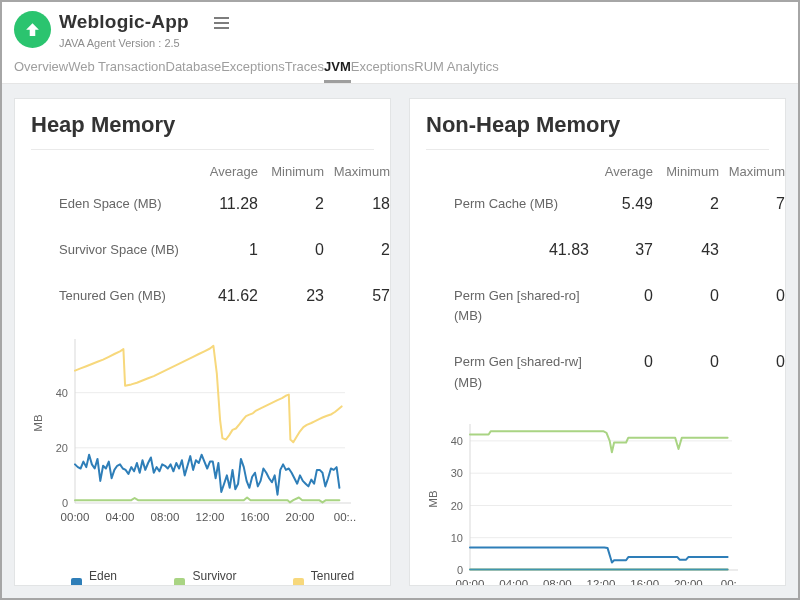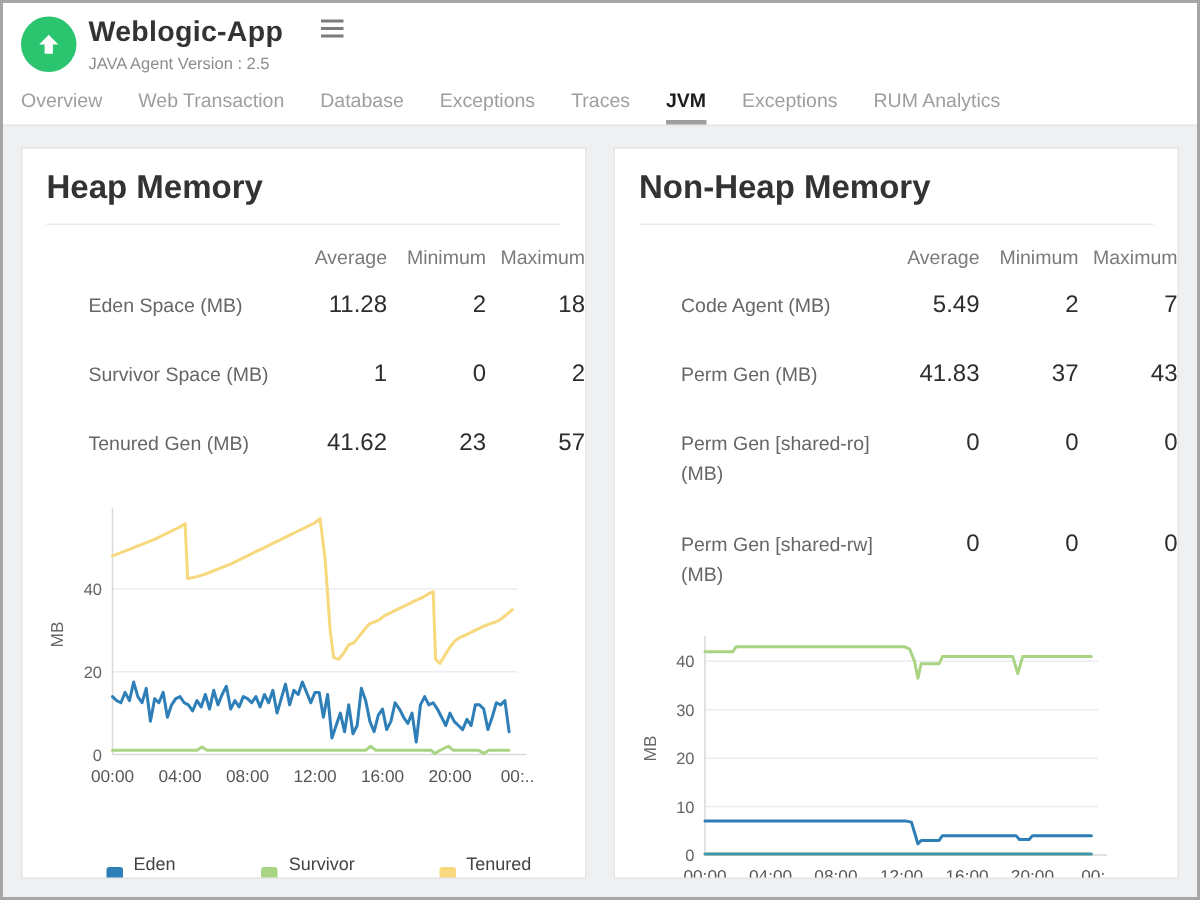--- a/index.html
+++ b/index.html
@@ -4,28 +4,28 @@
 <style>
   * { margin:0; padding:0; box-sizing:border-box; }
   body { font-family:"Liberation Sans", sans-serif; background:#fff; }
   .frame { width:800px; height:600px; border:2px solid #a6a6a6; display:flex; flex-direction:column; background:#fff; overflow:hidden; }
 
   
   .app-header { padding:9px 12px 0 12px; background:#fff; }
   .header-row { display:flex; align-items:flex-start; }
   .brand-circle { width:37px; height:37px; border-radius:50%; background:#2bc46f; display:flex; align-items:center; justify-content:center; flex:0 0 auto; }
   .head-text { margin-left:8px; }
-  .title-line { display:flex; align-items:flex-start; gap:25px; }
+  .title-line { display:flex; align-items:center; gap:25px; }
   .app-title { font-size:19px; font-weight:bold; color:#333; letter-spacing:0.2px; }
   .menu-icon { display:inline-flex; flex-direction:column; gap:3px; cursor:pointer; padding-top:2px; }
   .menu-icon i { display:block; width:15px; height:2px; background:#7d7d7d; }
   .app-subtitle { font-size:11px; color:#8d8d8d; margin-top:4px; }
 
   
-  .tabbar { display:flex; gap:24px; padding:10px 12px 0 12px; border-bottom:1px solid #e5e5e5; background:#fff; }
+  .tabbar { display:flex; padding:10px 12px 0 12px; border-bottom:1px solid #e5e5e5; background:#fff; }
   .tab { font-size:13px; color:#9e9e9e; padding-bottom:9px; cursor:pointer; white-space:nowrap; }
   .tab.active { color:#1c1c1c; font-weight:bold; box-shadow: inset 0 -3px 0 #9e9e9e; }
 
   
   .content { flex:1; background:#eef0f2; display:flex; gap:18px; padding:14px 12px 12px 12px; overflow:hidden; }
   .panel { flex:1; background:#fff; border:1px solid #e2e4e5; padding:13px 16px; overflow:hidden; }
   .panel-title { font-size:22px; font-weight:600; color:#333; }
   .panel-divider { border:none; border-top:1px solid #eaeaea; margin:11px 0 0 0; }
 
   
@@ -165,27 +165,26 @@
       <hr class="panel-divider">
 
       <div class="metric-table">
         <div class="mrow head">
           <div class="mcell label"></div>
           <div class="mcell colhead">Average</div>
           <div class="mcell colhead">Minimum</div>
           <div class="mcell colhead">Maximum</div>
         </div>
         <div class="mrow body">
-          <div class="mcell label">Code Agent (MB)</div>
+          <div class="mcell label">Perm Cache (MB)</div>
           <div class="mcell value">5.49</div>
           <div class="mcell value">2</div>
           <div class="mcell value">7</div>
         </div>
         <div class="mrow body">
-          <div class="mcell label">Perm Gen (MB)</div>
           <div class="mcell value">41.83</div>
           <div class="mcell value">37</div>
           <div class="mcell value">43</div>
         </div>
         <div class="mrow body">
           <div class="mcell label">Perm Gen [shared-ro]
 (MB)</div>
           <div class="mcell value">0</div>
           <div class="mcell value">0</div>
           <div class="mcell value">0</div>

